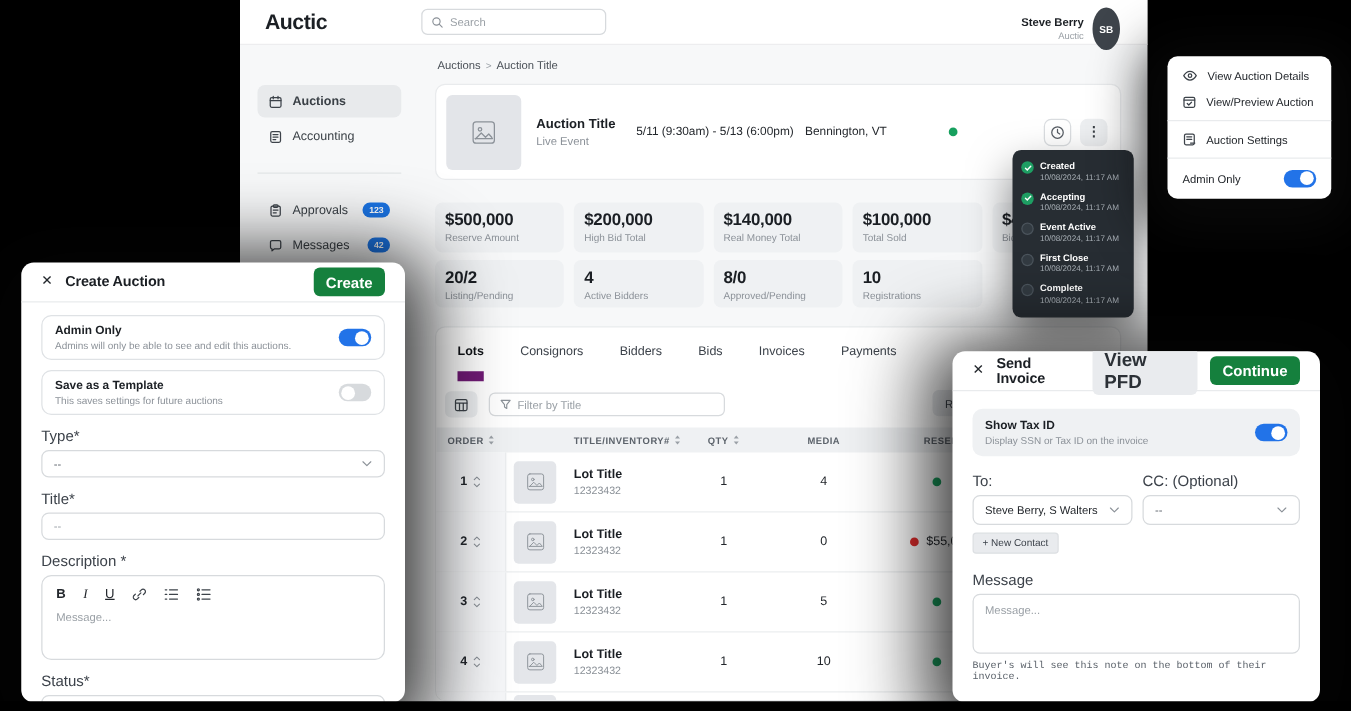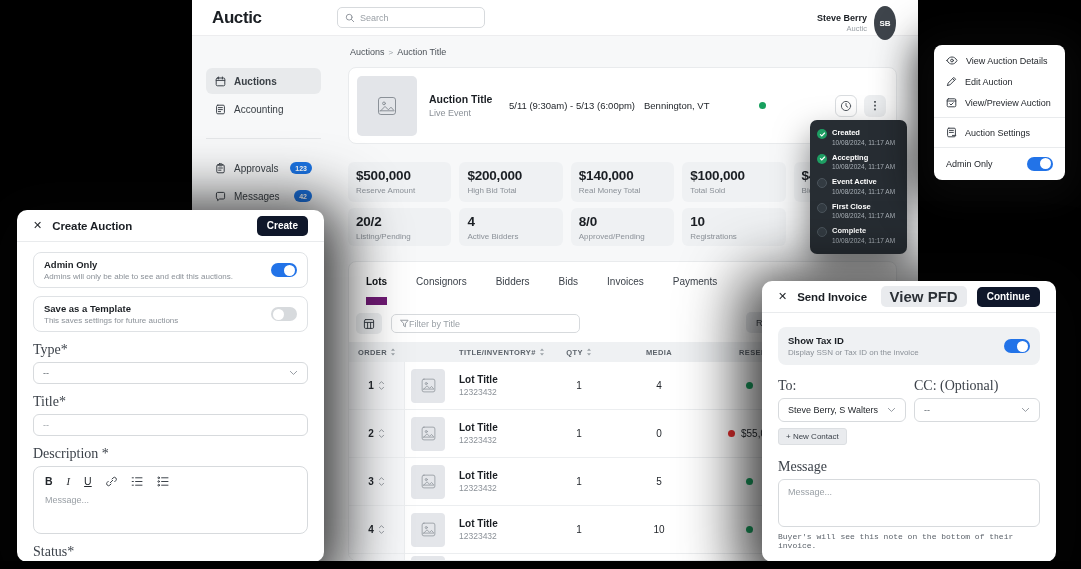--- a/index.html
+++ b/index.html
@@ -60,21 +60,21 @@
 
   .panel { background:#fff; border:1px solid #e9ebed; border-radius:8px; margin-top:15px;
            height:300px; position:relative; overflow:hidden; }
   .tabs { display:flex; gap:29px; padding:14px 17px 0; font-size:10px; color:#3c424a; }
   .tab { padding-bottom:10px; }
   .tab.active { font-weight:bold; color:#101317; border-bottom:8px solid #701a75; }
   .filterrow { display:flex; align-items:center; gap:9px; padding:8px 7px; position:relative; }
   .iconbtn { width:26px; height:21px; background:#edeff1; border-radius:5px;
              display:flex; align-items:center; justify-content:center; }
   .filter-input { width:189px; height:19px; border:1px solid #d7dadd; border-radius:5px;
-                  display:flex; align-items:center; padding:0 8px; font-size:9px; color:#9aa0a6; background:#fff; }
+                  display:flex; align-items:center; gap:5px; padding:0 8px; font-size:9px; color:#9aa0a6; background:#fff; }
   .btn-re { position:absolute; left:397px; top:7px; height:21px; width:62px; background:#e9ebee;
             border-radius:5px; font-size:9px; color:#3c424a; display:flex; align-items:center; padding:0 10px; }
 
   .tgrid { display:grid; grid-template-columns:56px 144px 60px 100px 1fr; align-items:center; }
   .thead { background:#eff1f3; height:20px; font-size:7.5px; font-weight:bold; color:#5c636b; letter-spacing:0.4px; }
   .th { display:flex; align-items:center; gap:3px; }
   .th.c { justify-content:center; }
   .th.t { padding-left:54px; } .th.r { padding-left:30px; }
   .trow { height:48px; border-bottom:1px solid #eceef0; }
   .td-order { background:#f6f7f9; height:100%; border-right:1px solid #eceef0;
@@ -119,28 +119,28 @@
   .ml-auto { margin-left:auto; }
 
   
   .modal { position:absolute; background:#fff; border-radius:10px; z-index:10;
            box-shadow:0 12px 60px 20px rgba(5,5,5,0.8); overflow:hidden; }
   .create { left:17px; top:210px; width:307px; height:352px; }
   .invoice { left:762px; top:281px; width:294px; height:281px; }
   .m-head { display:flex; align-items:center; gap:10px; padding:0 16px; height:32px; border-bottom:1px solid #e9ebed; }
   .m-x { font-size:11px; color:#23272c; line-height:1; }
   .m-title { font-size:11.5px; font-weight:bold; letter-spacing:-0.1px; }
-  .btn-dark { background:#0f172a; color:#fff; font-size:10px; font-weight:600; border-radius:5px; padding:4.5px 10px; }
+  .btn-dark { background:#15803d; color:#fff; font-size:12px; font-weight:600; border-radius:5px; padding:4.5px 10px; }
   .btn-gray { background:#e9ebee; color:#2b3036; font-size:15px; font-weight:600; border-radius:5px; padding:2px 9px; }
   .m-body { padding:10px 16px 0; }
   .opt-card { border:1px solid #dfe2e5; border-radius:8px; padding:6px 10px; display:flex;
               align-items:center; margin-bottom:8px; min-height:34px; }
   .opt-card.gray { background:#eff1f3; border:none; min-height:38px; }
   .ol { font-size:9.5px; font-weight:bold; } .ot { font-size:8px; color:#8b9198; margin-top:2px; }
-  .f-label { font-size:14px; color:#3c424a; margin:10px 0 4px;font-family:Liberation Serif, serif; }
+  .f-label { font-size:12px; color:#3c424a; margin:10px 0 4px; }
   .select { height:22px; border:1px solid #d7dadd; border-radius:6px; background:#fff;
             display:flex; align-items:center; justify-content:space-between; padding:0 9px;
             font-size:9px; color:#5c636b; }
   .inputbox { height:22px; border:1px solid #d7dadd; border-radius:6px; background:#fff;
               display:flex; align-items:center; padding:0 9px; font-size:9px; color:#9aa0a6; }
   .editor { border:1px solid #d7dadd; border-radius:8px; }
   .ed-toolbar { display:flex; gap:14px; align-items:center; padding:8px 11px 5px; font-size:10.5px; color:#23272c; }
   .ed-b { font-weight:bold; } .ed-i { font-style:italic; font-family:"Liberation Serif",serif; } .ed-u { text-decoration:underline; }
   .ed-area { padding:3px 11px 28px; font-size:9px; color:#9aa0a6; }
   .two-col { display:flex; gap:8px; margin-top:13px; }
@@ -598,26 +598,20 @@
 
   <div class="ctx">
     <div class="ctx-item">
       <svg class="s" width="12" height="9">
           <use href="#sy-eye"></use>
         </svg>
       <span>View Auction Details</span>
     </div>
     <div class="ctx-item">
       <svg class="s" width="11" height="11">
-          <use href="#sy-pencil"></use>
-        </svg>
-      <span>Edit Auction</span>
-    </div>
-    <div class="ctx-item">
-      <svg class="s" width="11" height="11">
           <use href="#sy-calck"></use>
         </svg>
       <span>View/Preview Auction</span>
     </div>
     <div class="ctx-div"></div>
     <div class="ctx-item">
       <svg class="s" width="11" height="11">
           <use href="#sy-docset"></use>
         </svg>
       <span>Auction Settings</span>

